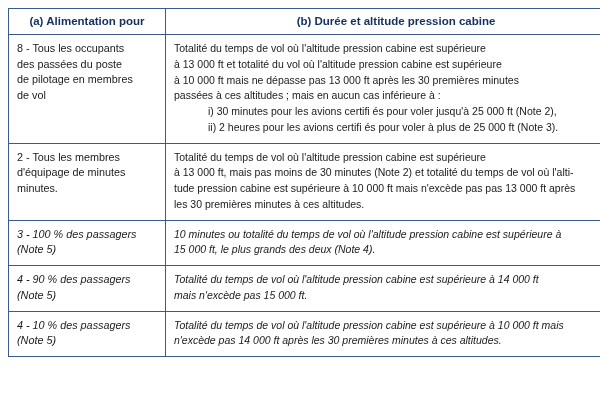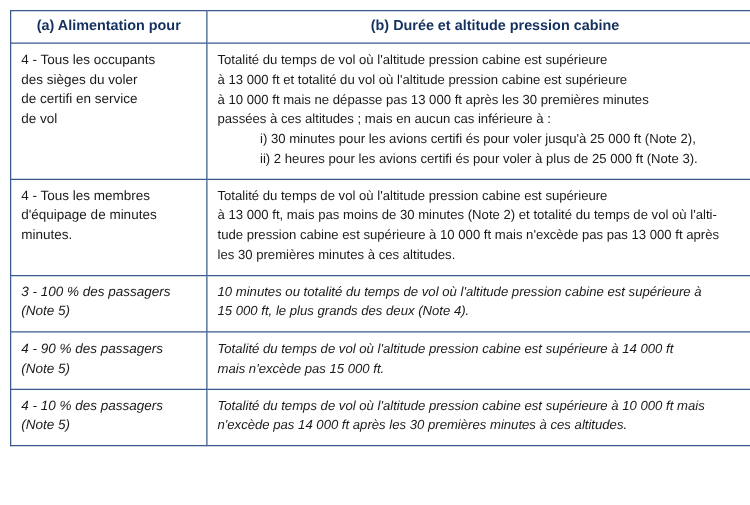--- a/index.html
+++ b/index.html
@@ -65,38 +65,38 @@
     <thead>
       <tr>
         <th class="col-a">(a) Alimentation pour</th>
         <th class="col-b">(b) Durée et altitude pression cabine</th>
       </tr>
     </thead>
     <tbody>
 
       <tr>
         <td class="cell-a col-a">
-          <span class="line">4 - Tous les occupants</span>
-          <span class="line">des sièges du voler</span>
-          <span class="line">de certifi en service</span>
+          <span class="line">8 - Tous les occupants</span>
+          <span class="line">des passées du poste</span>
+          <span class="line">de pilotage en membres</span>
           <span class="line">de vol</span>
         </td>
         <td class="cell-b col-b">
           <span class="line">Totalité du temps de vol où l'altitude pression cabine est supérieure</span>
           <span class="line">à 13 000 ft et totalité du vol où l'altitude pression cabine est supérieure</span>
           <span class="line">à 10 000 ft mais ne dépasse pas 13 000 ft après les 30 premières minutes</span>
           <span class="line">passées à ces altitudes ; mais en aucun cas inférieure à :</span>
           <span class="indent-1">i) 30 minutes pour les avions certifi és pour voler jusqu'à 25 000 ft (Note 2),</span>
           <span class="indent-1">ii) 2 heures pour les avions certifi és pour voler à plus de 25 000 ft (Note 3).</span>
         </td>
       </tr>
 
       <tr>
         <td class="cell-a col-a">
-          <span class="line">4 - Tous les membres</span>
+          <span class="line">2 - Tous les membres</span>
           <span class="line">d'équipage de minutes</span>
           <span class="line">minutes.</span>
         </td>
         <td class="cell-b col-b">
           <span class="line">Totalité du temps de vol où l'altitude pression cabine est supérieure</span>
           <span class="line">à 13 000 ft, mais pas moins de 30 minutes (Note 2) et totalité du temps de vol où l'alti-</span>
           <span class="line">tude pression cabine est supérieure à 10 000 ft mais n'excède pas pas 13 000 ft après</span>
           <span class="line">les 30 premières minutes à ces altitudes.</span>
         </td>
       </tr>

